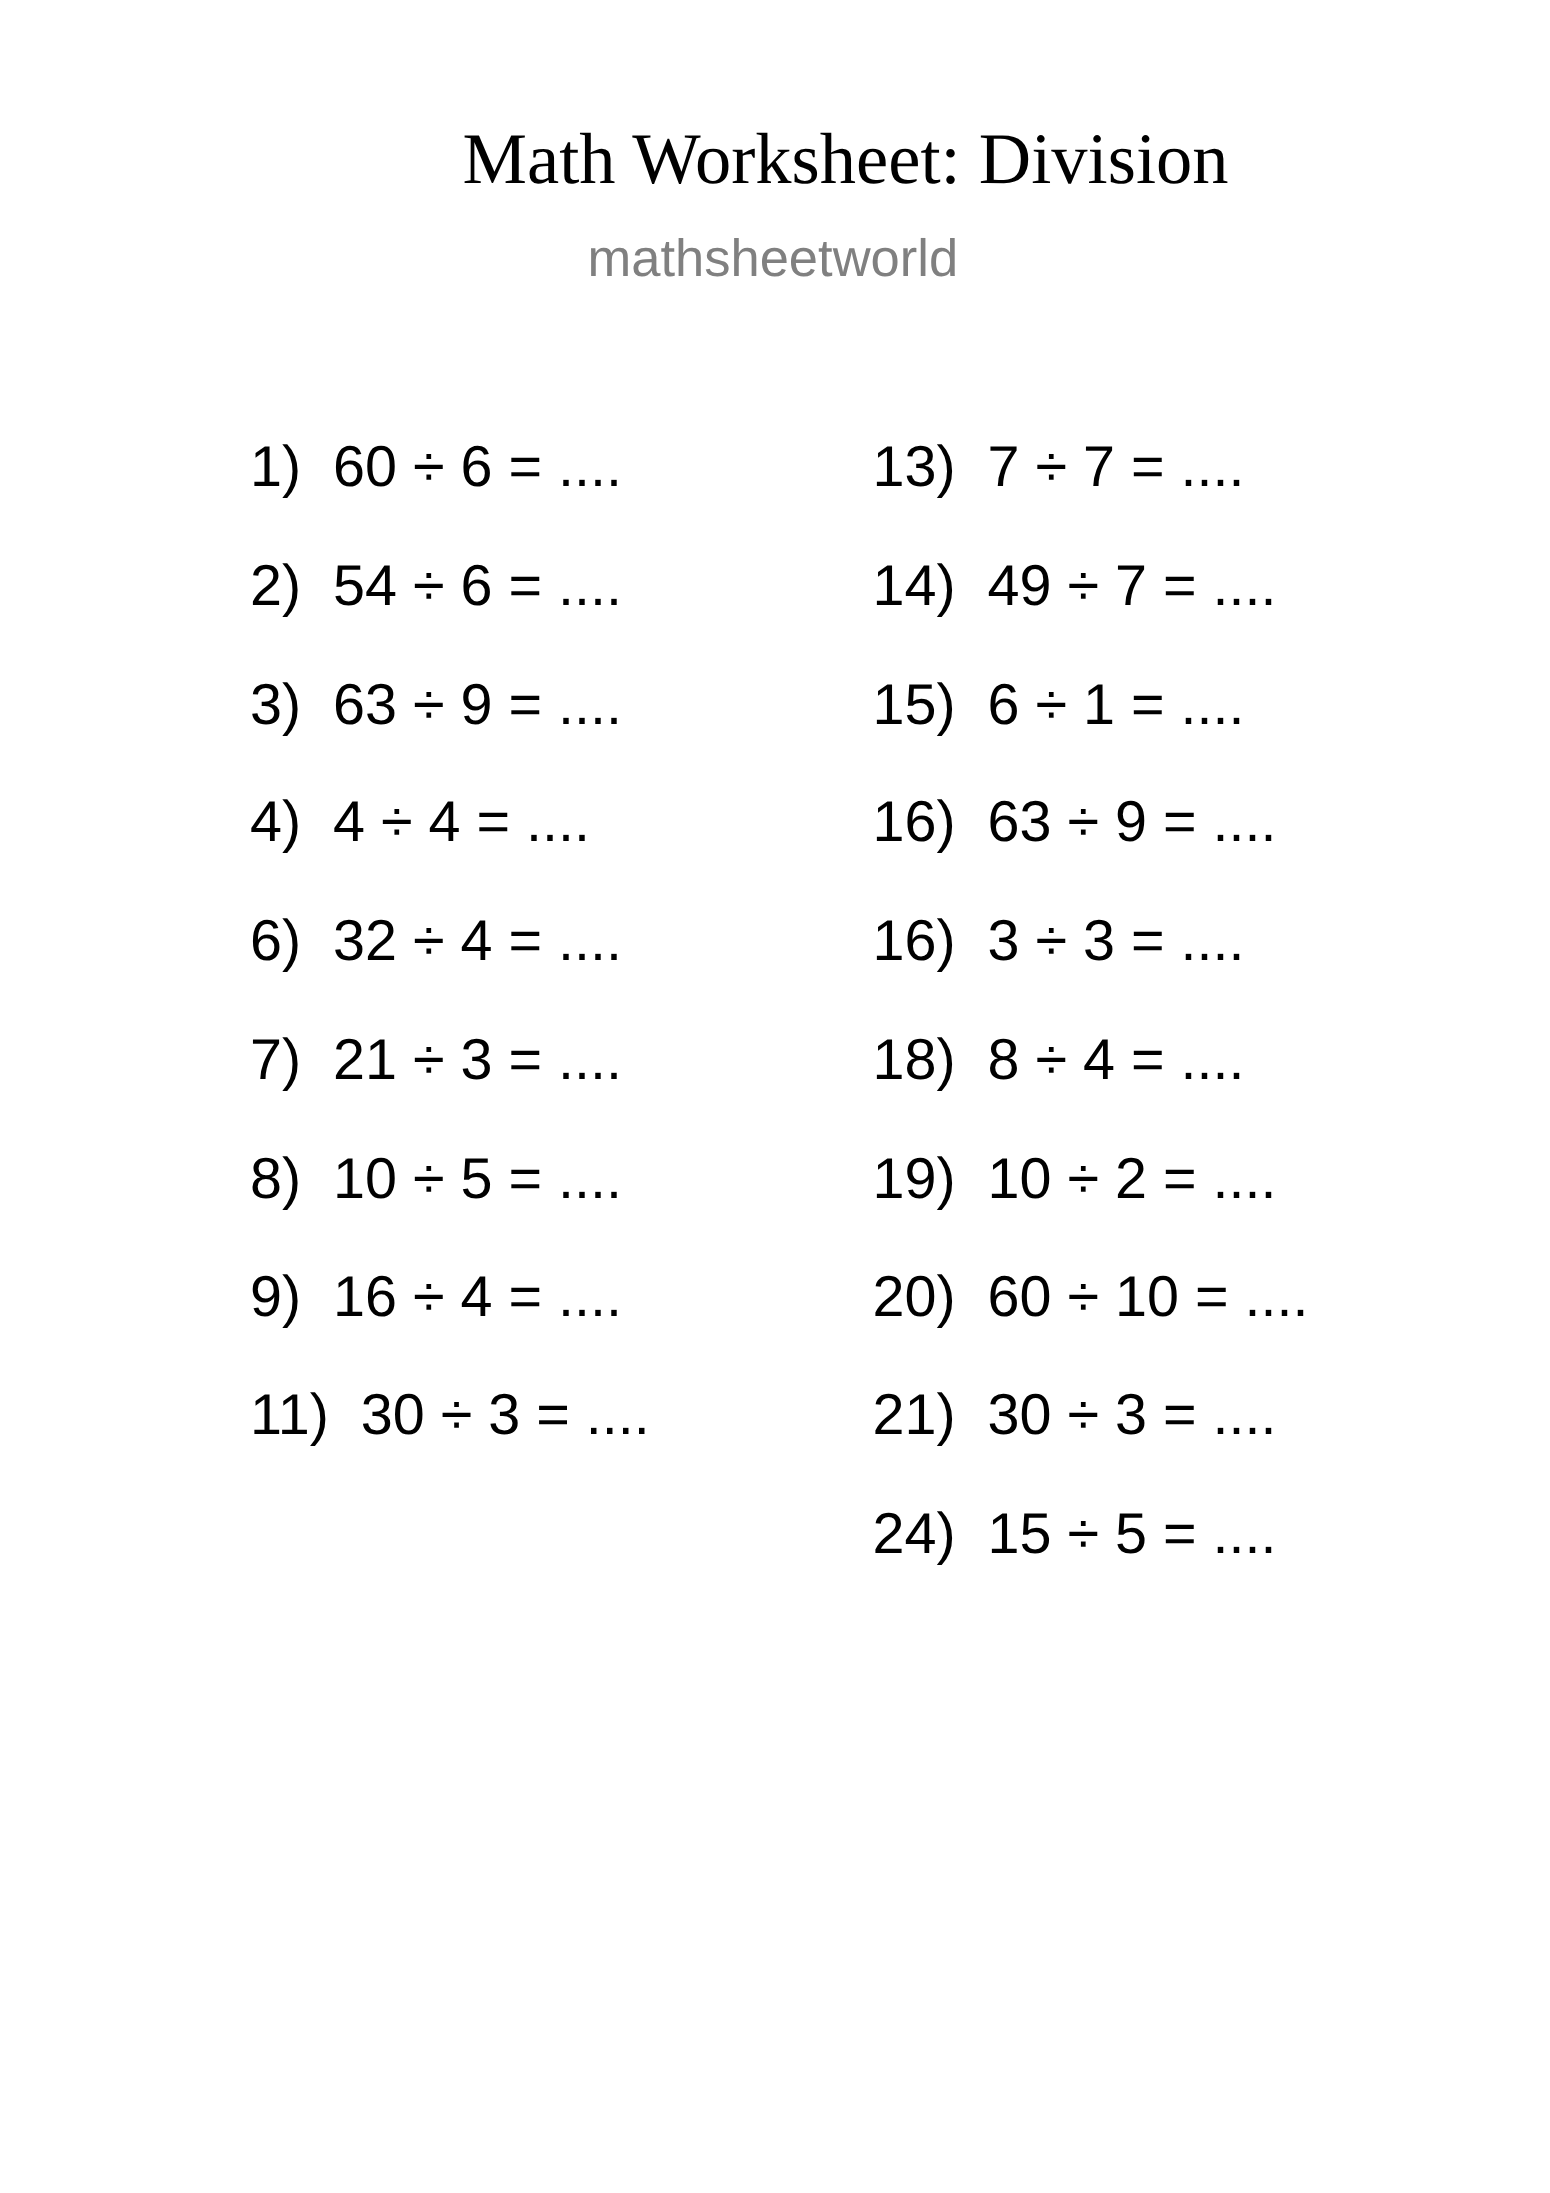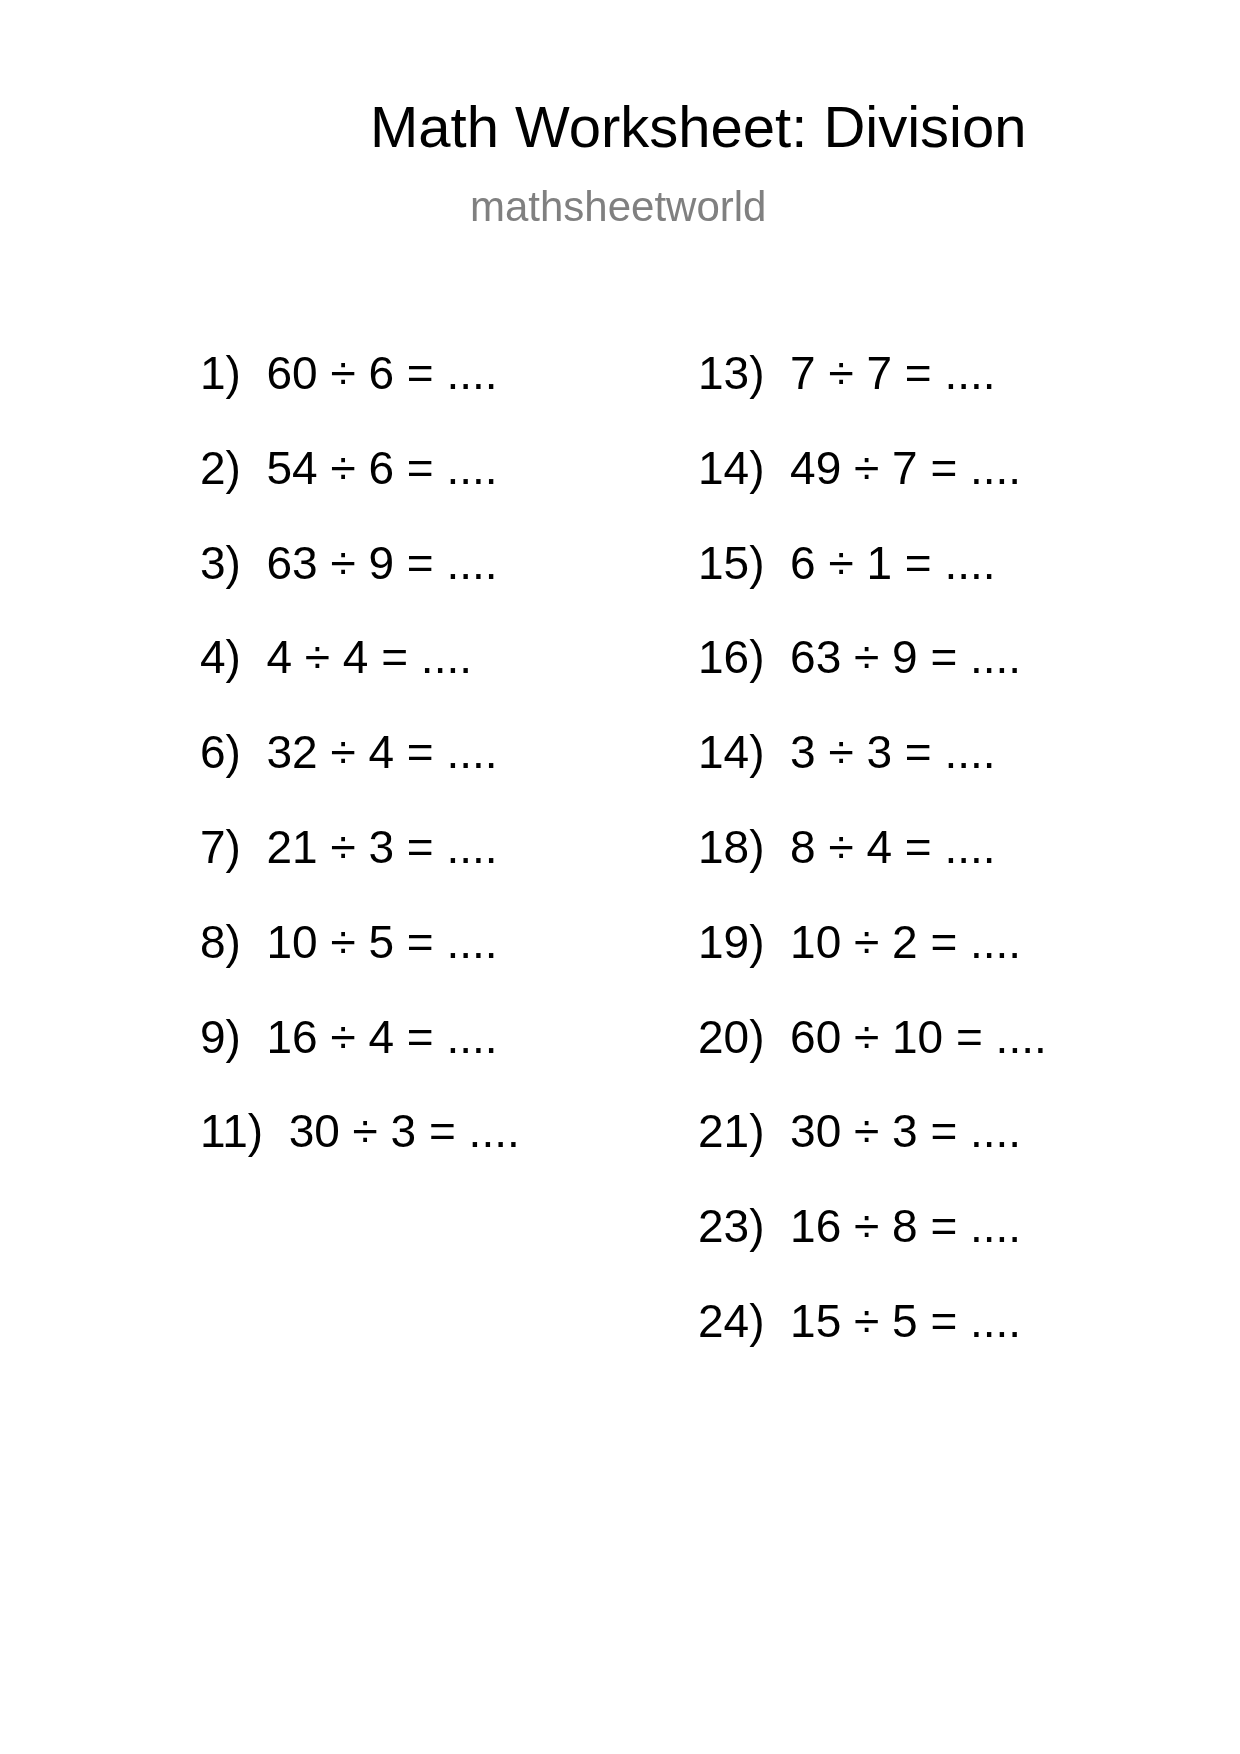--- a/index.html
+++ b/index.html
@@ -17,20 +17,21 @@
     }
     .page-title {
       position: absolute;
       left: 370px;
       top: 98px;
       font-size: 58px;
       line-height: 1;
       font-weight: normal;
       margin: 0;
       white-space: nowrap;
+      font-family: Liberation Serif, serif;
     }
     .page-subtitle {
       position: absolute;
       left: 470px;
       top: 186px;
       font-size: 42px;
       line-height: 1;
       color: #808080;
       white-space: nowrap;
     }
@@ -66,20 +67,19 @@
   <li class="problem">8)  10 ÷ 5 = ....</li>
   <li class="problem">9)  16 ÷ 4 = ....</li>
   <li class="problem">11)  30 ÷ 3 = ....</li>
 </ul>
 
 <ul class="column right">
   <li class="problem">13)  7 ÷ 7 = ....</li>
   <li class="problem">14)  49 ÷ 7 = ....</li>
   <li class="problem">15)  6 ÷ 1 = ....</li>
   <li class="problem">16)  63 ÷ 9 = ....</li>
-  <li class="problem">14)  3 ÷ 3 = ....</li>
+  <li class="problem">16)  3 ÷ 3 = ....</li>
   <li class="problem">18)  8 ÷ 4 = ....</li>
   <li class="problem">19)  10 ÷ 2 = ....</li>
   <li class="problem">20)  60 ÷ 10 = ....</li>
   <li class="problem">21)  30 ÷ 3 = ....</li>
-  <li class="problem">23)  16 ÷ 8 = ....</li>
   <li class="problem">24)  15 ÷ 5 = ....</li>
 </ul>
 
 </body></html>

